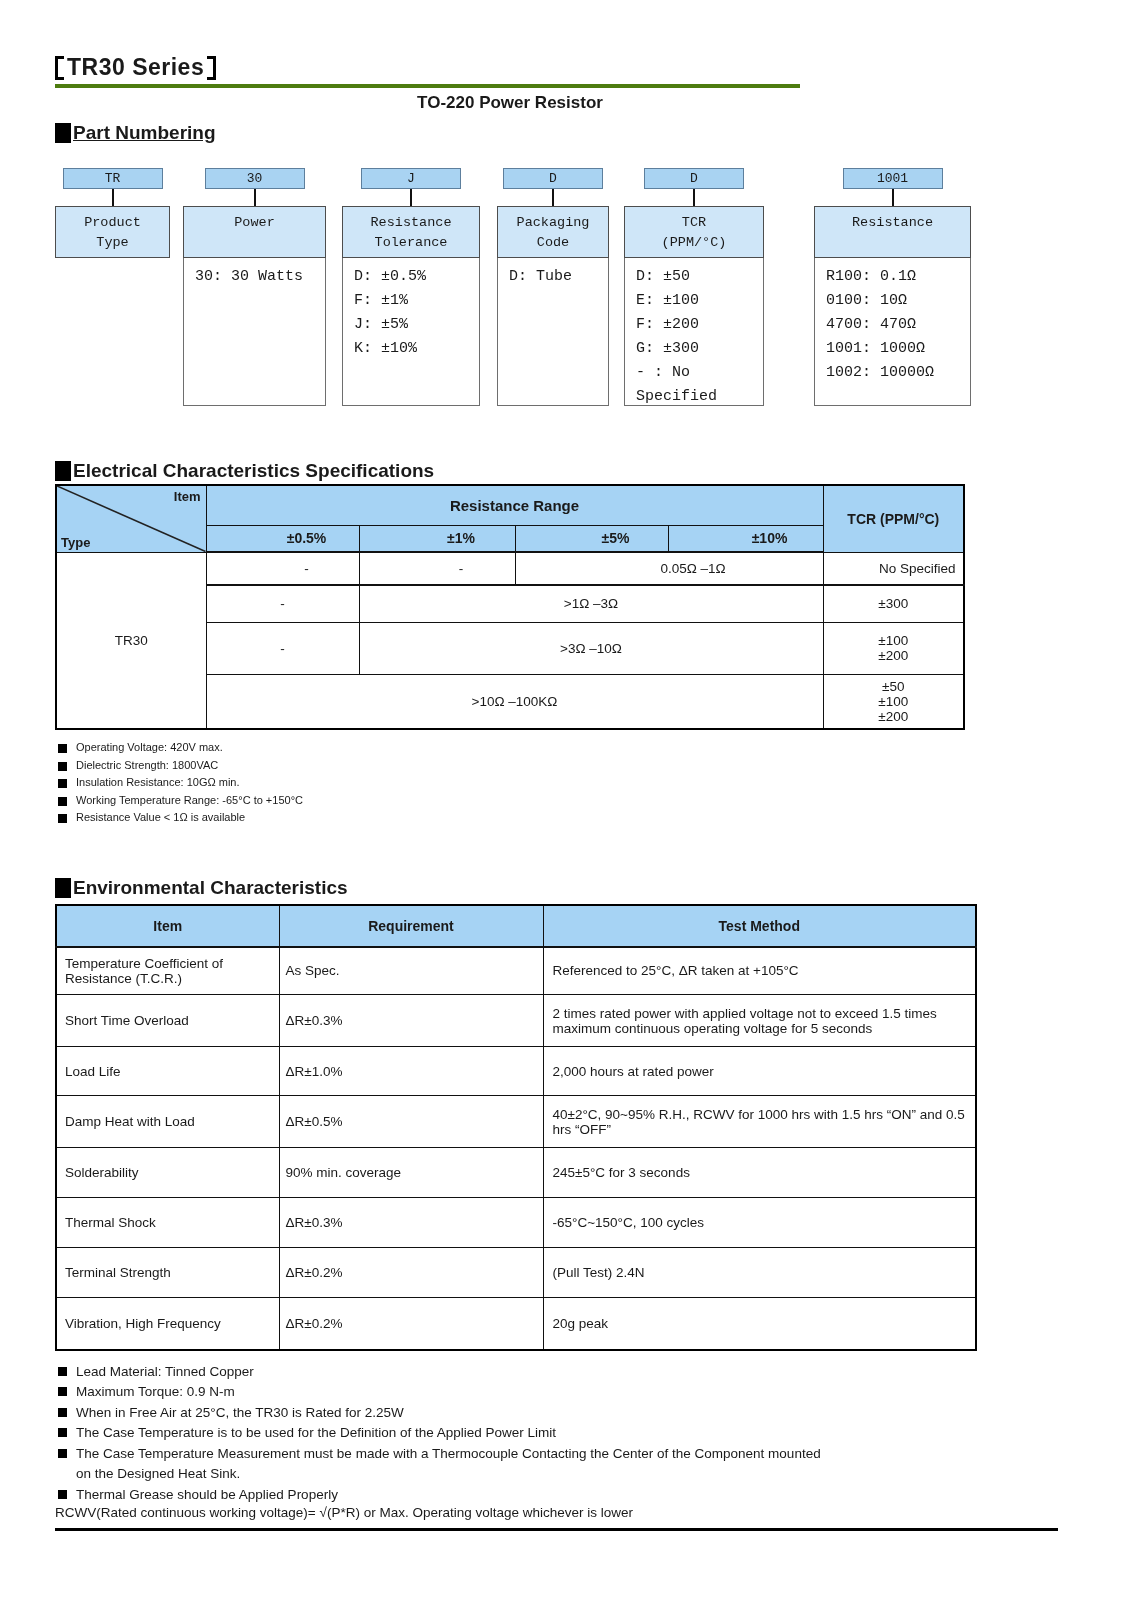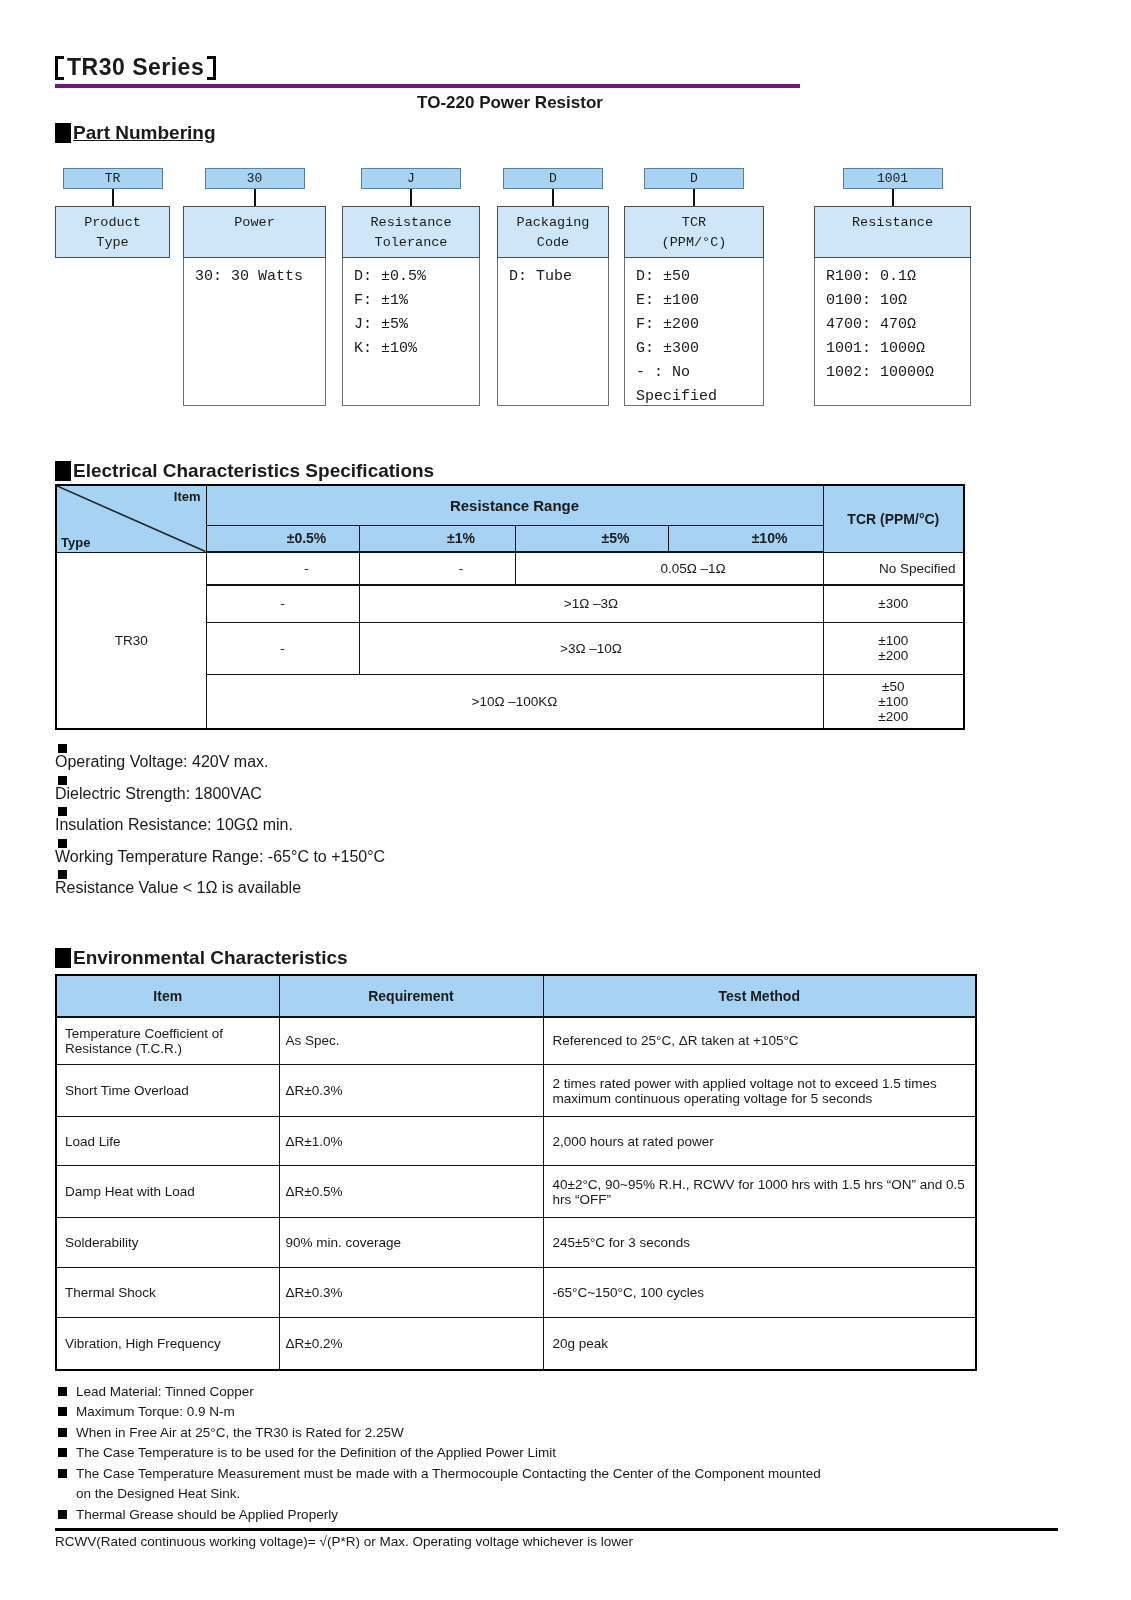--- a/index.html
+++ b/index.html
@@ -2,21 +2,21 @@
 <html><head>
 <meta charset="utf-8">
 <style>
   * { margin:0; padding:0; box-sizing:border-box; }
   html,body { background:#ffffff; }
   body { font-family:"Liberation Sans","DejaVu Sans",sans-serif; color:#1a1a1a; }
   .page { position:relative; width:1131px; height:1600px; background:#fff; overflow:hidden; }
   .content { padding-left:55px; width:1005px; }
 
   
-  .series-header { margin-top:54px; width:745px; border-bottom:4px solid #701a75;
+  .series-header { margin-top:54px; width:745px; border-bottom:4px solid #4d7c0f;
                    padding-bottom:3px; display:flex; align-items:center; }
   .series-title { font-size:23px; font-weight:bold; letter-spacing:0.5px; display:flex; align-items:center; }
   .bkt { display:inline-block; width:9px; height:24px; border:3px solid #000; }
   .bkt-l { border-right:none; margin-right:3px; }
   .bkt-r { border-left:none; margin-left:3px; }
   .subtitle { width:910px; text-align:center; font-size:17px; font-weight:bold; margin-top:5px; }
 
   
   .sec-title { display:flex; align-items:center; font-size:19px; font-weight:bold; }
   .sec-sq { width:16px; height:20px; background:#000; margin-right:2px; flex:0 0 auto; }
@@ -50,35 +50,35 @@
   .diag { position:relative; background:#a6d3f4; padding:0; }
   .diag svg { position:absolute; left:0; top:0; width:100%; height:100%; }
   .diag-item { position:absolute; top:3px; right:5px; font-weight:bold; font-size:13px; }
   .diag-type { position:absolute; bottom:2px; left:4px; font-weight:bold; font-size:13px; }
 
   
   .notes { list-style:none; }
   .notes li { display:flex; align-items:flex-start; }
   .nsq { width:9px; height:9px; background:#000; margin:5px 9px 0 3px; flex:0 0 auto; }
   .e-notes { margin-top:9px; }
-  .e-notes li { line-height:17.5px; font-size:16px;flex-direction:column; }
+  .e-notes li { line-height:17.5px; font-size:11px; }
   .env-notes { margin-top:11px; }
   .env-notes li { line-height:20.5px; font-size:13.5px; }
   .notes .txt { white-space:pre-line; }
 
   
   .vtable { margin-top:5px; border-collapse:collapse; table-layout:fixed; width:920px; border:2px solid #000; }
   .vtable td { border:1.6px solid #111; font-size:13.5px; vertical-align:middle; }
   .vtable .hd { background:#a6d3f4; font-weight:bold; font-size:14px; text-align:center; height:42px;
                 border-bottom-width:2.6px; }
   .vtable .c-item { padding-left:8px; }
   .vtable .c-req { padding-left:6px; }
   .vtable .c-meth { padding:5px 8px 5px 9px; }
 
-  .rcwv { margin-top:9px; font-size:13.5px; }
+  .rcwv { font-size:13.5px; }
 
   .footer-line { position:absolute; left:55px; top:1528px; width:1003px; height:3px; background:#000; }
 </style>
 </head>
 <body>
 
 <div class="page">
   <div class="content">
 
     <div class="series-header">
@@ -270,20 +270,25 @@
       <tr style="height:50px;">
         <td class="c-item">Solderability</td>
         <td class="c-req">90% min. coverage</td>
         <td class="c-meth">245±5°C for 3 seconds</td>
       </tr>
       <tr style="height:50px;">
         <td class="c-item">Thermal Shock</td>
         <td class="c-req">ΔR±0.3%</td>
         <td class="c-meth">-65°C~150°C, 100 cycles</td>
       </tr>
+      <tr style="height:50px;">
+        <td class="c-item">Terminal Strength</td>
+        <td class="c-req">ΔR±0.2%</td>
+        <td class="c-meth">(Pull Test) 2.4N</td>
+      </tr>
       <tr style="height:52px;">
         <td class="c-item">Vibration, High Frequency</td>
         <td class="c-req">ΔR±0.2%</td>
         <td class="c-meth">20g peak</td>
       </tr>
     </tbody>
       </table>
 
     <ul class="notes env-notes">
       <li>

